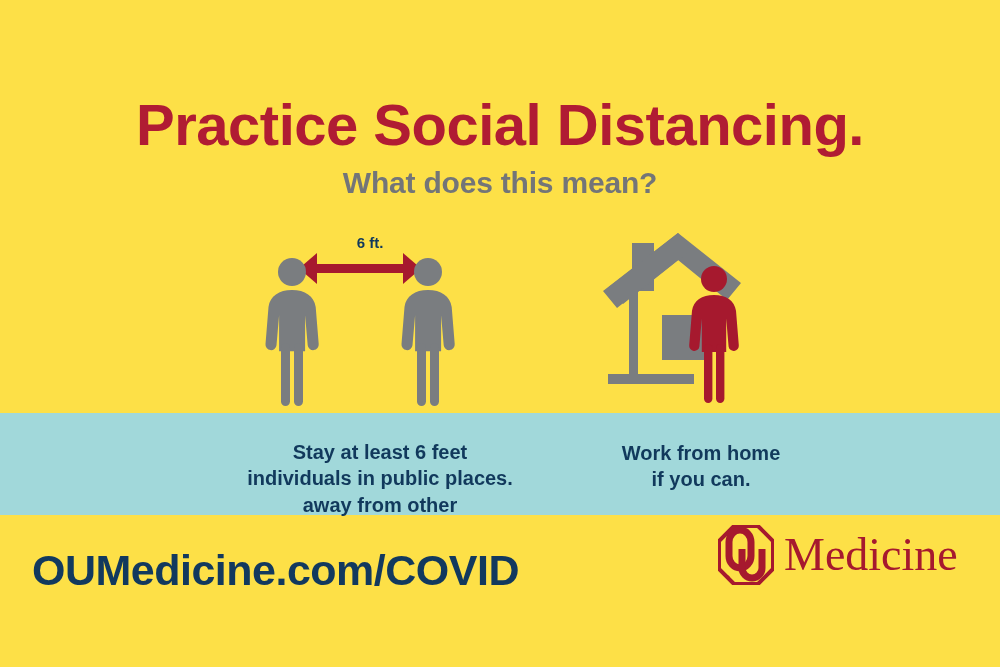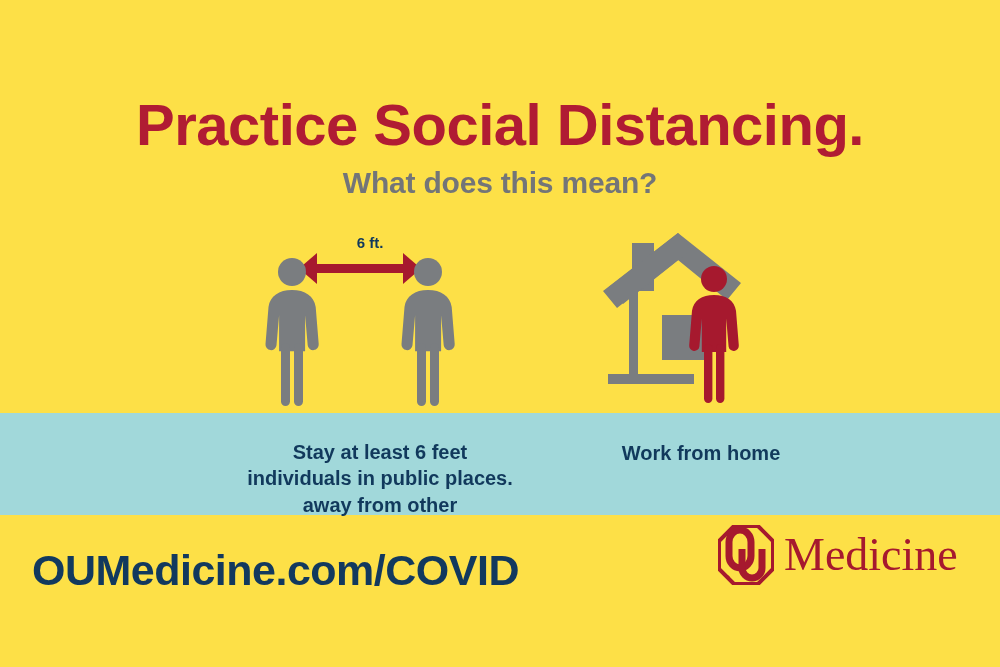--- a/index.html
+++ b/index.html
@@ -231,20 +231,21 @@
   <div class="teal-band">
 
     <div class="cap cap-left">
       <div>Stay at least 6 feet</div>
       <div>individuals in public places.</div>
       <div>away from other</div>
     </div>
 
     <div class="cap cap-right">
       <div>Work from home</div>
+      <div>if you can.</div>
     </div>
   </div>
 
   <div class="footer-url">OUMedicine.com/COVID</div>
 
   <div class="logo-lockup">
     <svg class="logo-mark" width="56" height="60" viewBox="0 0 56 60">
 
       <polygon points="16,1 40,1 55,16 55,44 40,59 16,59 1,44 1,16" fill="none" stroke="#a6192e" stroke-width="4"></polygon>
 

